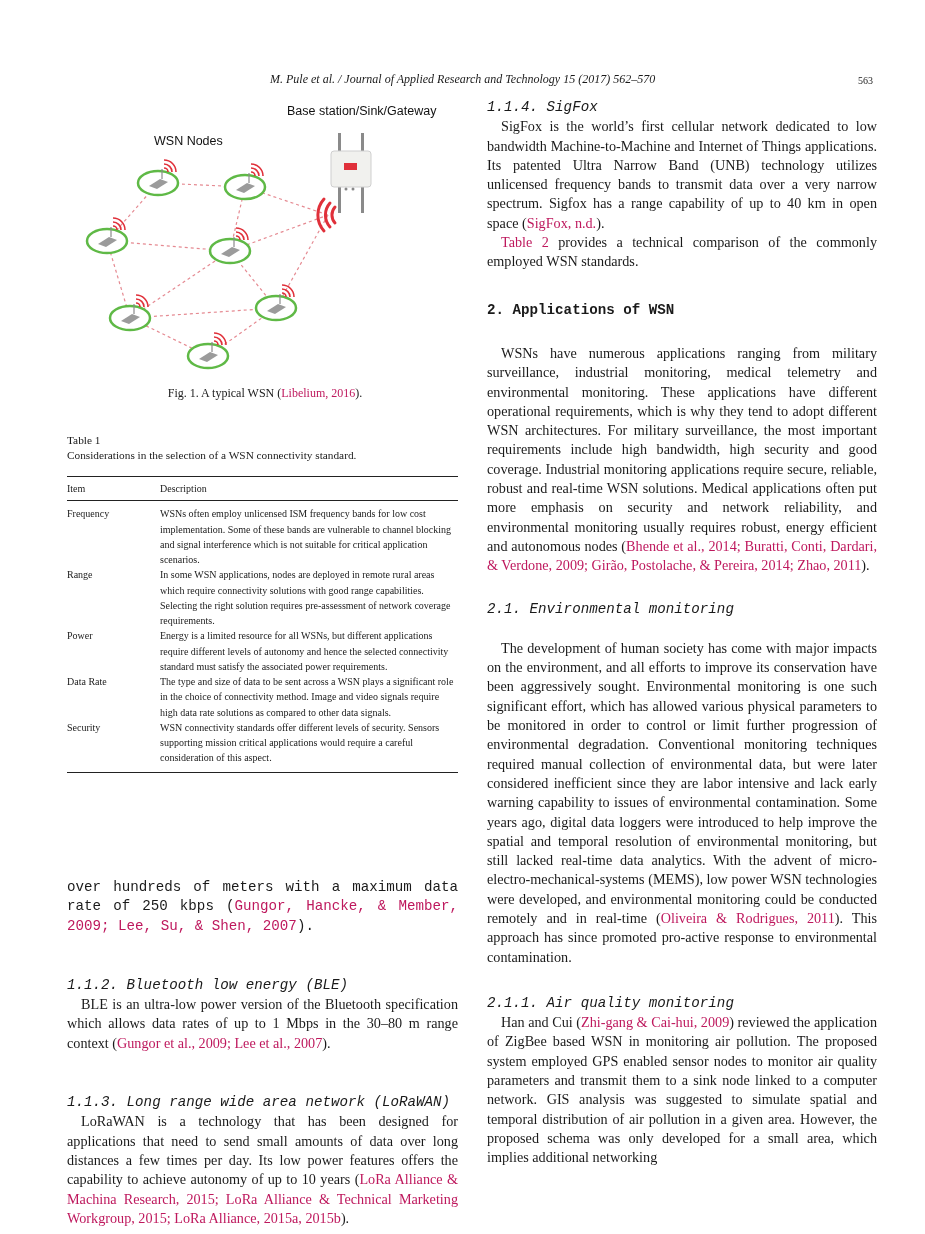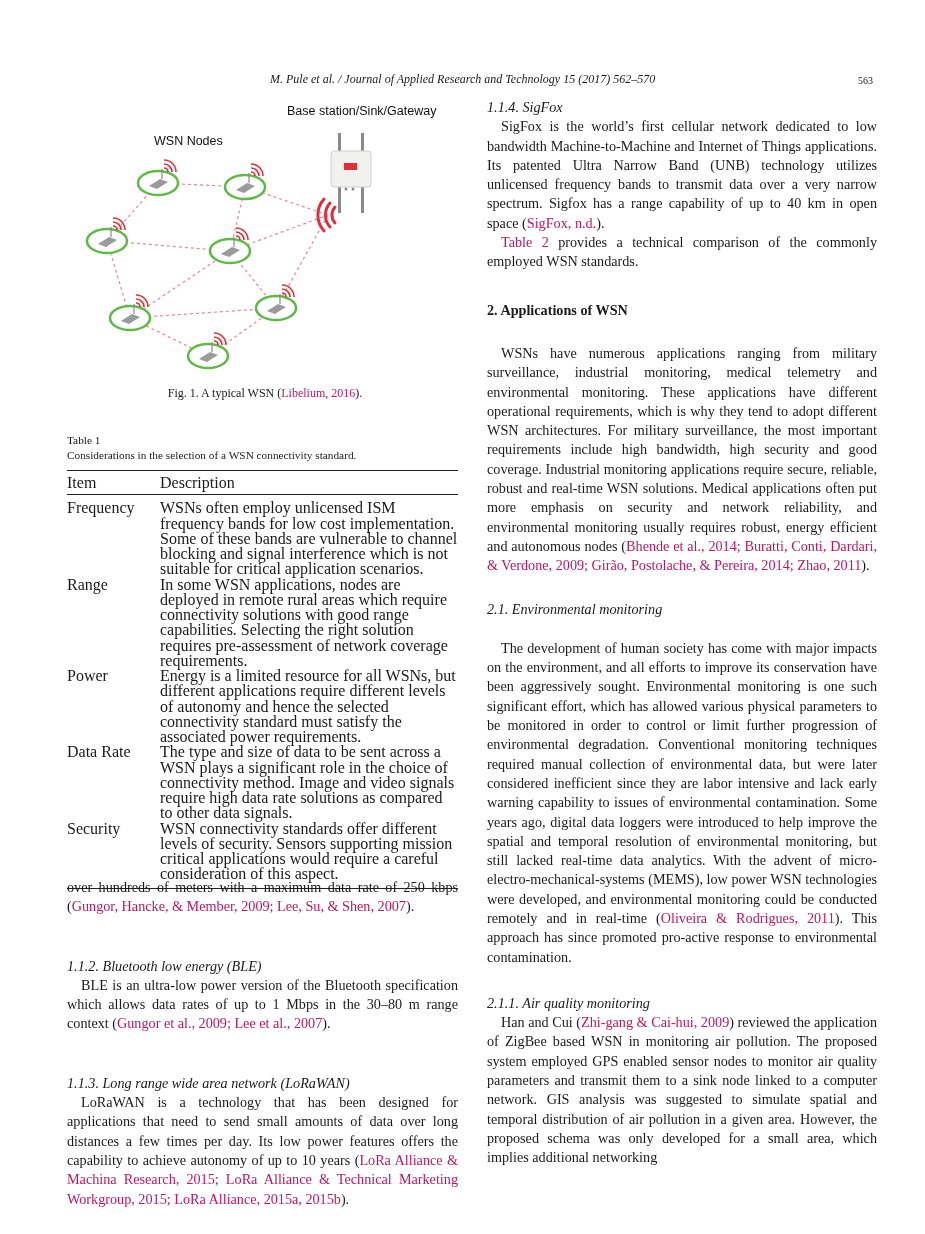--- a/index.html
+++ b/index.html
@@ -24,35 +24,35 @@
       font-size: 12px;
     }
 
     a.ref, .ref { color: #be185d; text-decoration: none; cursor: pointer; }
 
     
     .table-block { left: 67px; top: 433px; width: 391px; }
     .table-label { font-size: 11.3px; line-height: 15px; }
     .table-title { font-size: 11.3px; line-height: 15px; }
     table.t1 {
-      width: 391px; border-collapse: collapse; margin-top: 7px;
-      font-size: 16px; line-height: 15.25px;
+      width: 391px; border-collapse: collapse; margin-top: 13px;
+      font-size: 10px; line-height: 15.25px;
     }
     table.t1 thead tr { border-top: 1.2px solid #222; border-bottom: 1px solid #222; }
     table.t1 th { text-align: left; font-weight: normal; padding: 4px 0 4px 0; }
     table.t1 td { vertical-align: top; padding: 0; }
     table.t1 tbody tr:first-child td { padding-top: 5px; }
     table.t1 tbody tr:last-child td { padding-bottom: 6px; }
     table.t1 tbody { border-bottom: 1.5px solid #222; }
     table.t1 .c1 { width: 93px; }
 
     
     .col { font-size: 14.2px; line-height: 19.3px; text-align: justify; hyphens: manual; }
     .col p { margin: 0; text-indent: 14px; }
-    .col p.noindent { text-indent: 0; }
+    .col p.noindent { text-indent: 0; font-family: Liberation Mono, monospace; }
     .subhead { font-style: italic; margin: 0; }
     .sechead { font-weight: bold; margin: 0; }
     .left-col { left: 67px; width: 391px; }
     .right-col { left: 487px; width: 390px; }
   </style>
 </head>
 <body>
 
 <div class="abs running-head">M. Pule et al. / Journal of Applied Research and Technology 15 (2017) 562–570</div>
 <div class="abs page-num">563</div>

